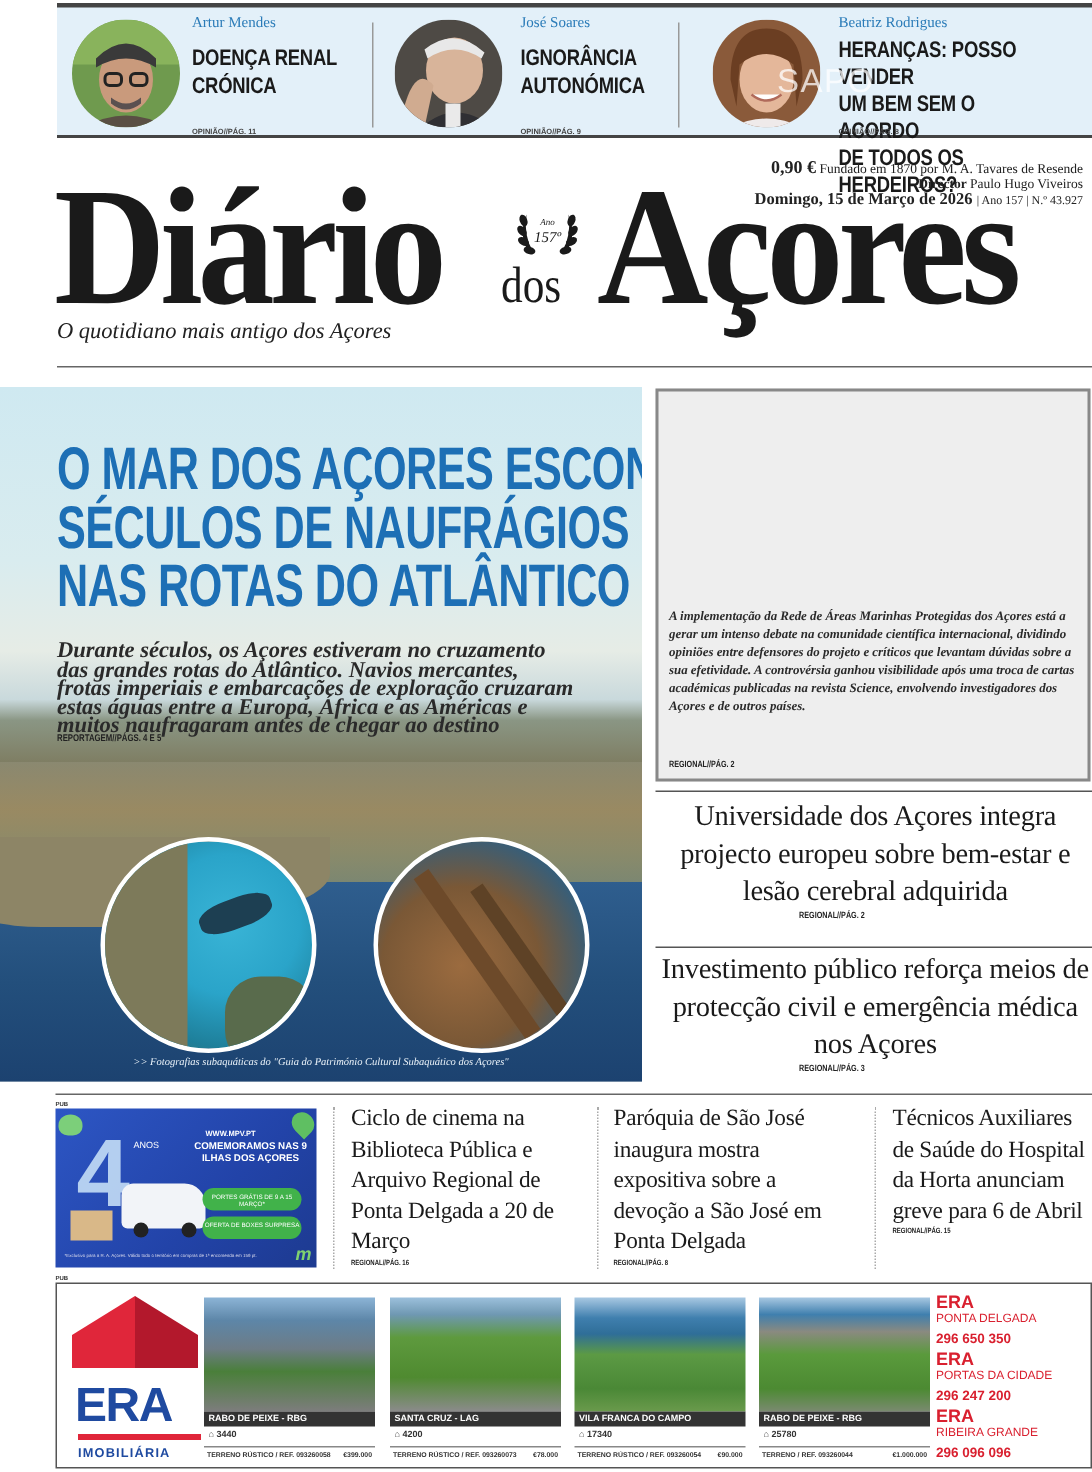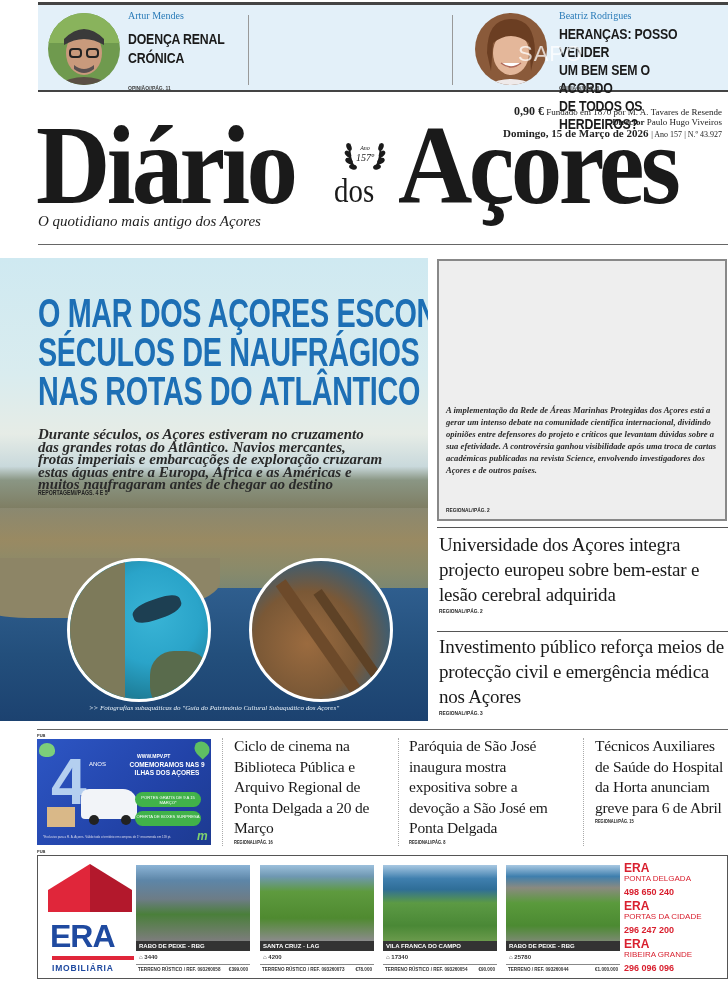--- a/index.html
+++ b/index.html
@@ -50,21 +50,21 @@
   .lead .circle.c2 .beam2 { position: absolute; left: 95px; top: 20px; width: 10px; height: 120px; background: #5e4226; transform: rotate(-35deg); }
   .lead .caption { position: absolute; left: 0; width: 428px; top: 446px; text-align: center; font-family: "Liberation Serif", serif; font-style: italic; font-size: 7px; color: #eaf2f9; }
 
   
   .box-story { position: absolute; left: 437px; top: 259px; width: 290px; height: 262px; background: #eeeeee; border: 2px solid #888; }
   .box-story .headline { position: absolute; left: 7px; top: 6px; width: 282px; font-family: "Liberation Serif", serif; font-size: 26.5px; line-height: 28px; color: #1d6fb5; letter-spacing: -0.3px; }
   .box-story .standfirst { position: absolute; left: 7px; top: 143px; width: 278px; font-family: "Liberation Serif", serif; font-style: italic; font-weight: bold; font-size: 8.6px; line-height: 12.1px; color: #2a2a2a; }
   .box-story .section { position: absolute; left: 7px; top: 246px; font-family: "Liberation Sans", sans-serif; font-weight: bold; font-size: 6px; color: #222; text-transform: uppercase; transform: scaleX(0.8); transform-origin: left top; }
 
   .rule { position: absolute; background: #555; height: 1px; }
-  .story { position: absolute; }
+  .story { position: absolute; text-align: center; }
   .story .headline { font-family: "Liberation Serif", serif; font-size: 19px; line-height: 25px; color: #1a1a1a; letter-spacing: -0.2px; }
   .story .section { font-family: "Liberation Sans", sans-serif; font-weight: bold; font-size: 6px; color: #222; text-transform: uppercase; transform: scaleX(0.8); transform-origin: left top; margin-top: 1px; }
 
   
   .pub-label { position: absolute; font-family: "Liberation Sans", sans-serif; font-size: 4px; font-weight: bold; color: #333; }
   .ad-mpv { position: absolute; left: 37px; top: 739px; width: 174px; height: 106px; background: linear-gradient(135deg, #2d56c4 0%, #2243a8 60%, #1d3a90 100%); overflow: hidden; }
   .ad-mpv .big4 { position: absolute; left: 14px; top: 6px; font-family: "Liberation Sans", sans-serif; font-weight: bold; font-size: 64px; color: #cde6fa; opacity: 0.85; }
   .ad-mpv .anos { position: absolute; left: 52px; top: 22px; font-family: "Liberation Sans", sans-serif; font-size: 6px; color: #fff; }
   .ad-mpv .heart { position: absolute; left: 2px; top: 4px; width: 16px; height: 14px; background: #7ccf7a; border-radius: 50% 50% 40% 40%; }
   .ad-mpv .pin { position: absolute; left: 158px; top: 2px; width: 14px; height: 16px; background: #5fbf62; border-radius: 50% 50% 50% 0; transform: rotate(-45deg); }
@@ -119,20 +119,38 @@
         </svg>
     </div>
     <div class="author" style="left:80px;">Artur Mendes</div>
     <div class="title" style="left:80px;">
         <div>DOENÇA RENAL</div>
         <div>CRÓNICA</div>
       </div>
     <div class="section" style="left:80px;top:80px;">OPINIÃO//PÁG. 11</div>
   </div>
   <div class="op-divider" style="left:210px;"></div>
+  <div class="op" style="left:225px;width:190px;">
+    <div class="photo" style="left:0;">
+      <svg width="72" height="72" viewBox="0 0 72 72">
+          <rect width="72" height="72" fill="#4e4a45"></rect>
+          <ellipse cx="40" cy="34" rx="19" ry="22" fill="#d8b49a"></ellipse>
+          <path d="M20 20 Q40 4 60 22 L58 26 Q40 14 22 26Z" fill="#e8e8e8"></path>
+          <path d="M6 60 Q14 30 26 44 L20 72 L6 72Z" fill="#d0ab90"></path>
+          <path d="M18 72 Q40 52 66 72Z" fill="#2f2f33"></path>
+          <rect x="34" y="56" width="10" height="16" fill="#eaeaea"></rect>
+        </svg>
+    </div>
+    <div class="author" style="left:84px;">José Soares</div>
+    <div class="title" style="left:84px;">
+        <div>IGNORÂNCIA</div>
+        <div>AUTONÓMICA</div>
+      </div>
+    <div class="section" style="left:84px;top:80px;">OPINIÃO//PÁG. 9</div>
+  </div>
   <div class="op-divider" style="left:414px;"></div>
   <div class="op" style="left:437px;width:253px;">
     <div class="photo" style="left:0;">
       <svg width="72" height="72" viewBox="0 0 72 72">
           <rect width="72" height="72" fill="#8a5a3a"></rect>
           <ellipse cx="36" cy="40" rx="18" ry="22" fill="#e4b79a"></ellipse>
           <path d="M12 40 Q12 6 36 6 Q60 6 60 40 L56 58 L54 30 Q36 16 18 30 L16 58Z" fill="#6b3e22"></path>
           <path d="M26 50 Q36 58 46 50" fill="#fff" stroke="#b06a5a" stroke-width="1.5"></path>
           <path d="M12 72 Q36 60 60 72Z" fill="#efeaea"></path>
         </svg>
@@ -297,21 +315,21 @@
         <span>TERRENO / REF. 093260044</span>
         <span>€1.000.000</span>
       </div>
   </div>
 
   <div class="era-contacts">
     <div>
       <div class="era">ERA</div>
       <div class="office">PONTA DELGADA</div>
       <div class="mail">&nbsp;</div>
-      <div class="phone">498 650 240</div>
+      <div class="phone">296 650 350</div>
     </div>
     <div>
       <div class="era">ERA</div>
       <div class="office">PORTAS DA CIDADE</div>
       <div class="mail">&nbsp;</div>
       <div class="phone">296 247 200</div>
     </div>
     <div>
       <div class="era">ERA</div>
       <div class="office">RIBEIRA GRANDE</div>

